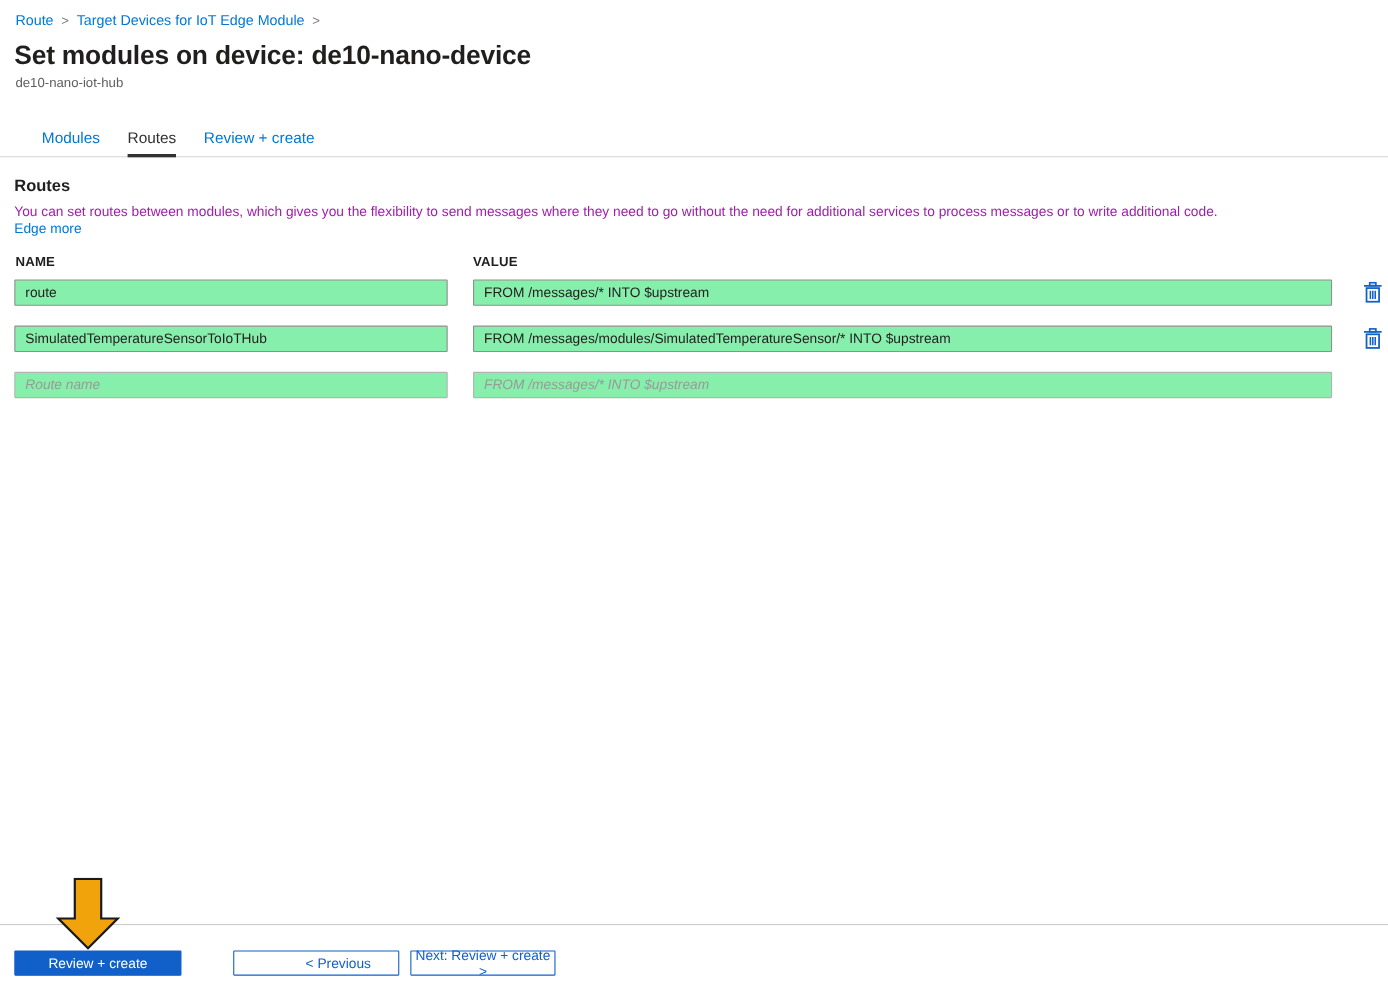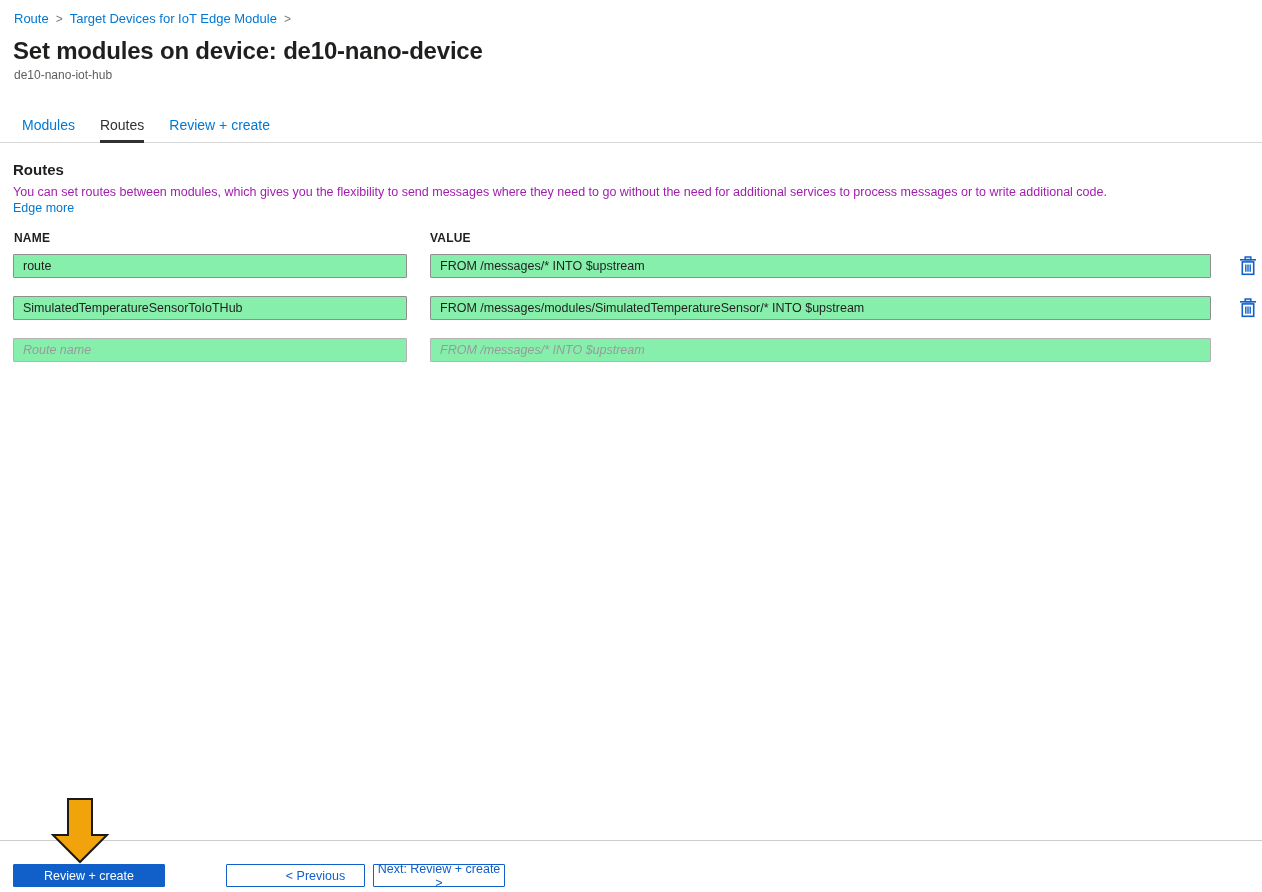--- a/index.html
+++ b/index.html
@@ -27,20 +27,21 @@
   }
   .page-subtitle {
     position: absolute; top: 68px; left: 14px;
     font-size: 12px; color: #605e5c;
   }
 
   
   .tabbar {
     position: absolute; top: 112px; left: 0; width: 1262px; height: 31px;
     border-bottom: 1px solid #d8d8d8;
+    padding-left: 16px;
   }
   .tabbar-inner { display: flex; gap: 25px; padding-left: 22px; height: 100%; }
   .tab {
     font-size: 14px; color: #0078d4; cursor: pointer;
     display: flex; align-items: flex-start; padding-top: 5px;
     border-bottom: 3px solid transparent; height: 31px;
   }
   .tab.active { color: #323130; border-bottom-color: #323130; }
 
   
@@ -100,21 +101,21 @@
     font-size: 12.5px; cursor: pointer; border-radius: 1px;
     display: flex; align-items: center; justify-content: center;
   }
   .btn-primary {
     left: 13px; width: 152px;
     background: #1160c9; border: 1px solid #1160c9; color: #ffffff;
   }
   .btn-outline {
     background: #ffffff; border: 1px solid #1160c9; color: #1160c9;
   }
-  .btn-previous { left: 226px; width: 139px; padding-left: 40px; }
+  .btn-previous { left: 212px; width: 151px; padding-left: 40px; }
   .btn-next { left: 373px; width: 132px; }
 </style>
 </head>
 <body>
 
 <nav class="breadcrumb">
   <a>Route</a>
   <span class="crumb-sep">&gt;</span>
   <a>Target Devices for IoT Edge Module</a>
   <span class="crumb-sep">&gt;</span>

